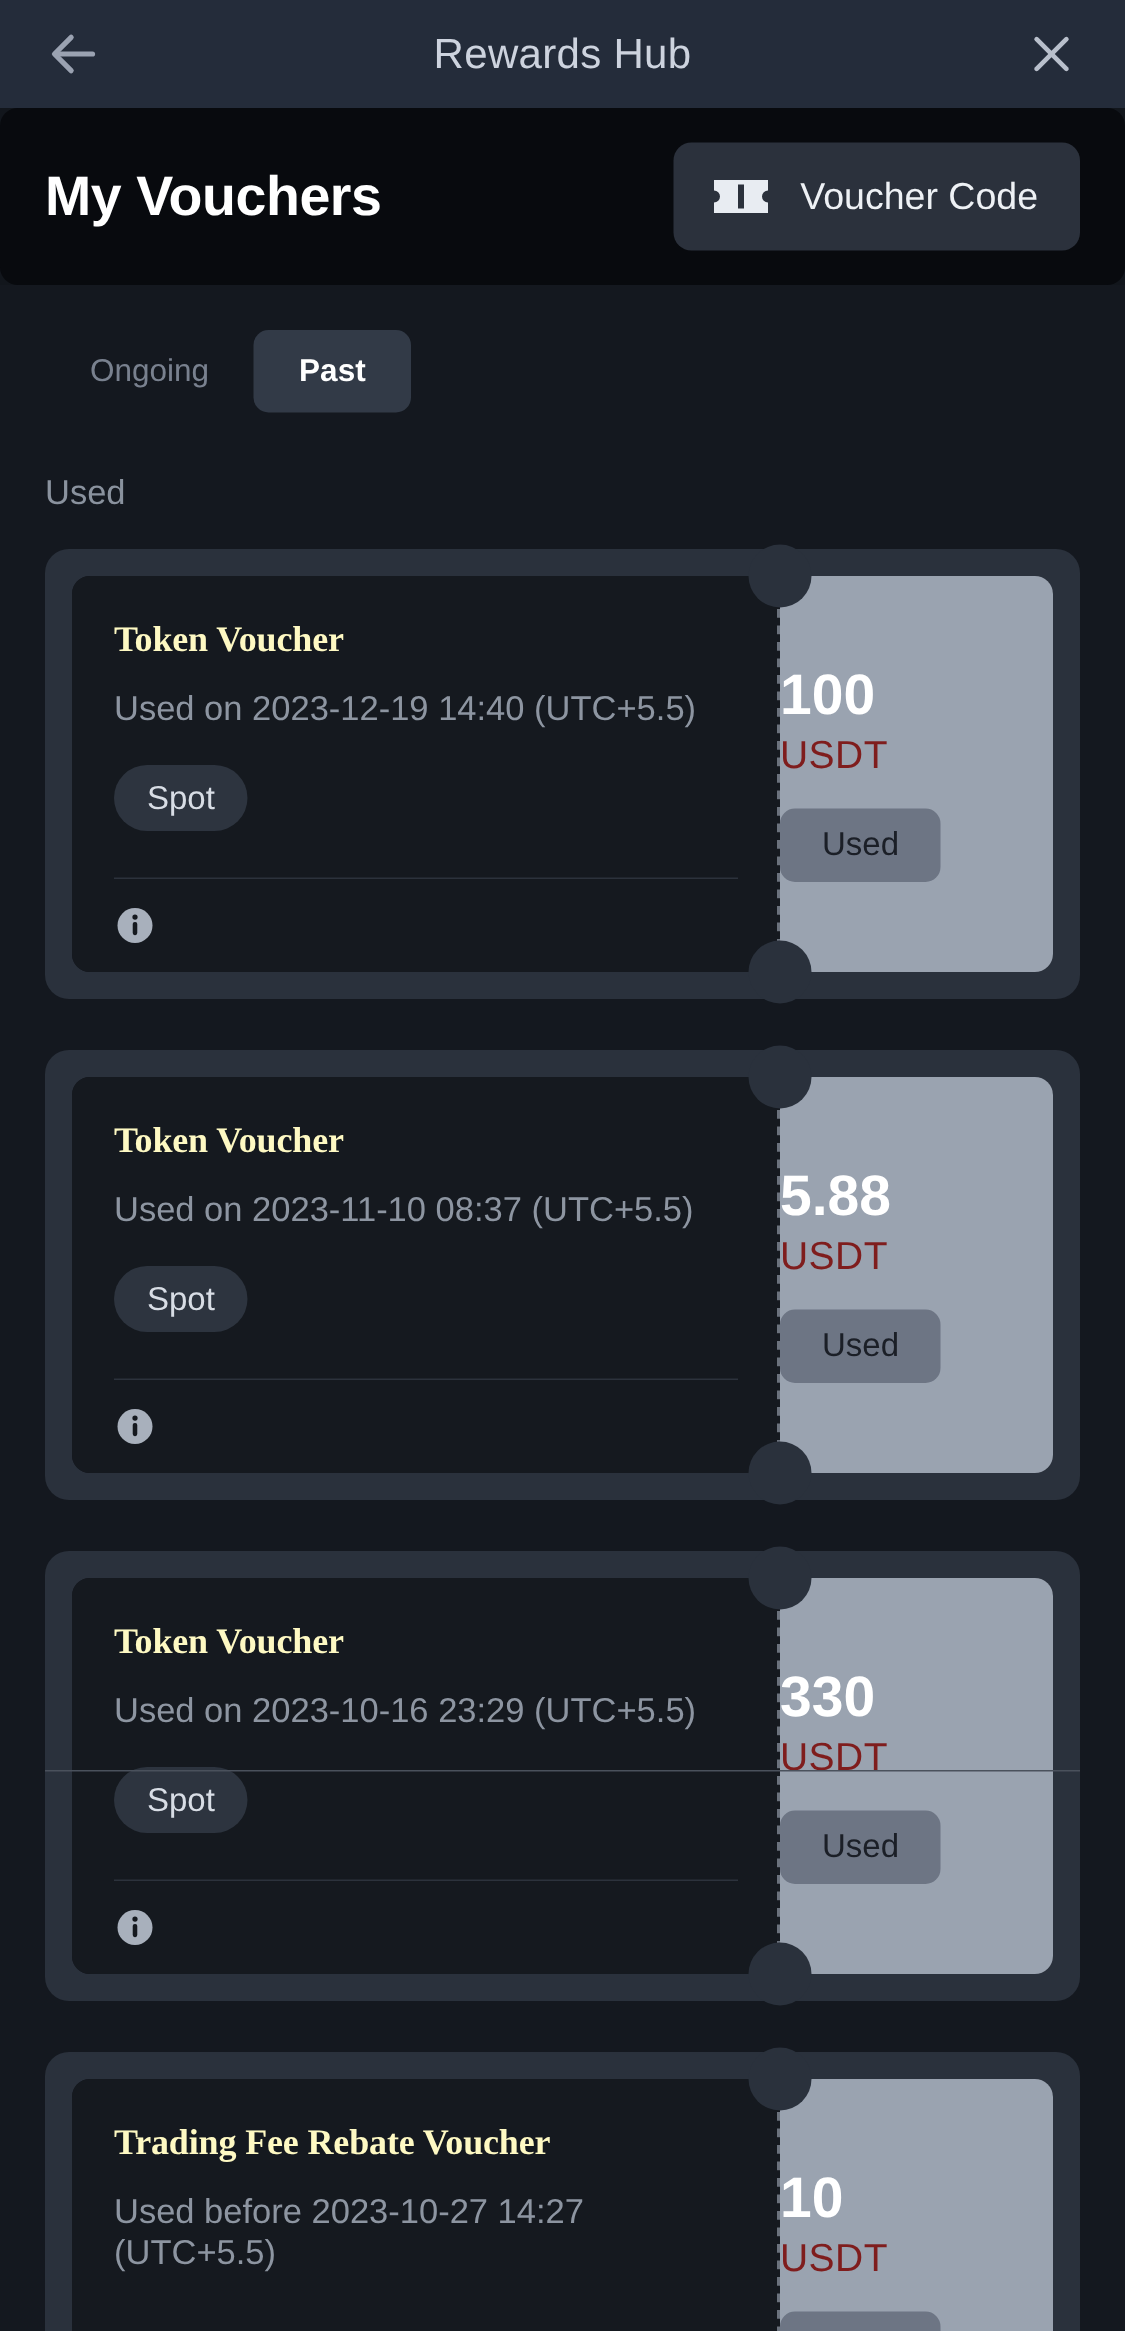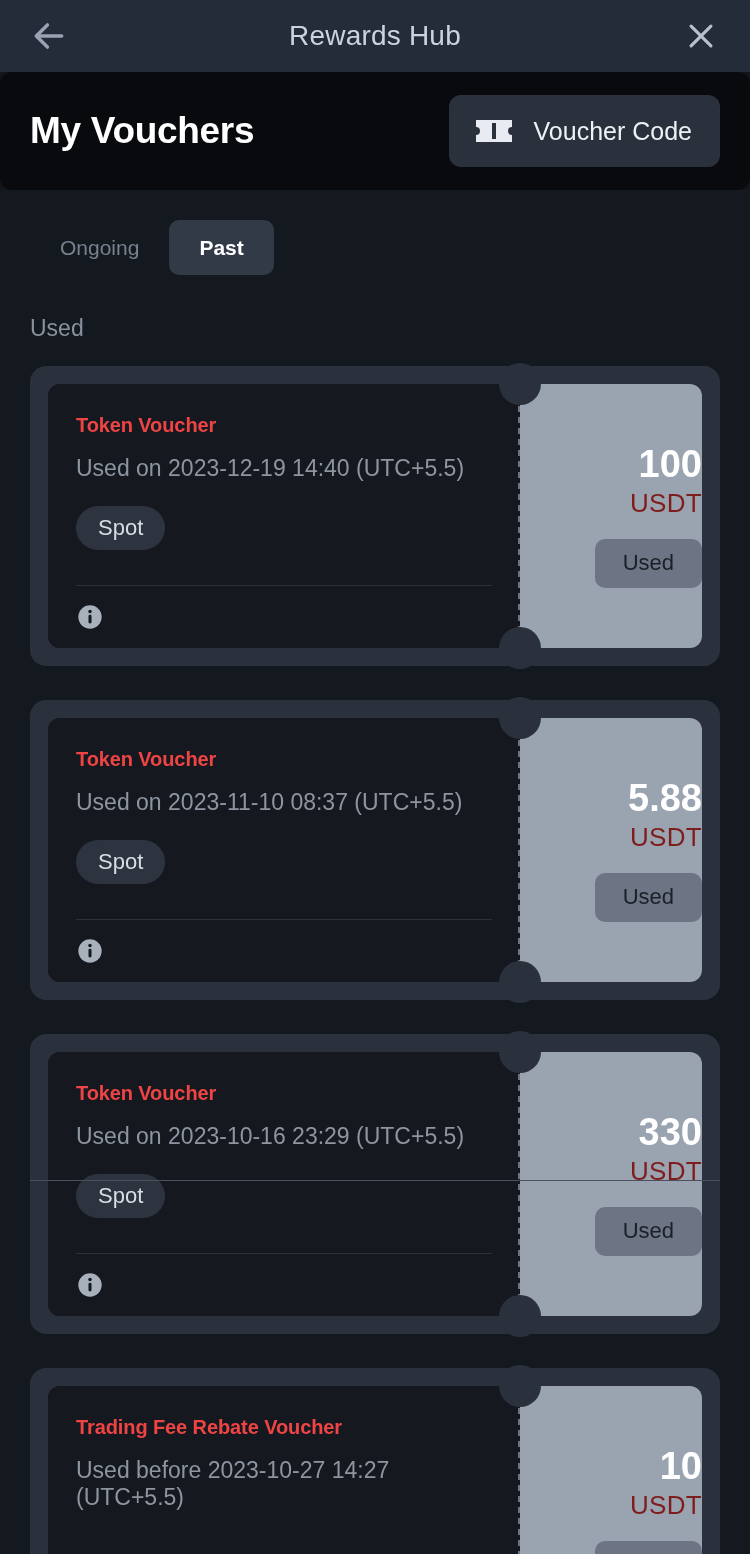--- a/index.html
+++ b/index.html
@@ -147,24 +147,25 @@
     flex: 1 1 auto;
     background: #15191f;
     border-radius: 12px 0 0 12px;
     padding: 30px 28px 0 28px;
     position: relative;
     display: flex;
     flex-direction: column;
   }
 
   .v-title {
-    font-size: 20px;
+    font-size: 24px;
     font-weight: bold;
-    color: #ef4444;
+    color: #fef9c3;
     letter-spacing: -0.1px;
+    font-family: Liberation Serif, serif;
   }
   .v-date {
     font-size: 23px;
     color: #8d95a1;
     margin-top: 18px;
   }
   .v-tags {
     margin-top: 24px;
     display: flex;
     gap: 12px;
@@ -199,21 +200,21 @@
     background-size: 2px 11px;
     background-repeat: repeat-y;
   }
 
   .v-right {
     flex: 0 0 182px;
     background: #9aa3b0;
     border-radius: 0 12px 12px 0;
     display: flex;
     flex-direction: column;
-    align-items: flex-end;
+    align-items: flex-start;
     justify-content: center;
     position: relative;
   }
   .v-amount {
     font-size: 38px;
     font-weight: bold;
     color: #ffffff;
     line-height: 1.05;
   }
   .v-currency {

